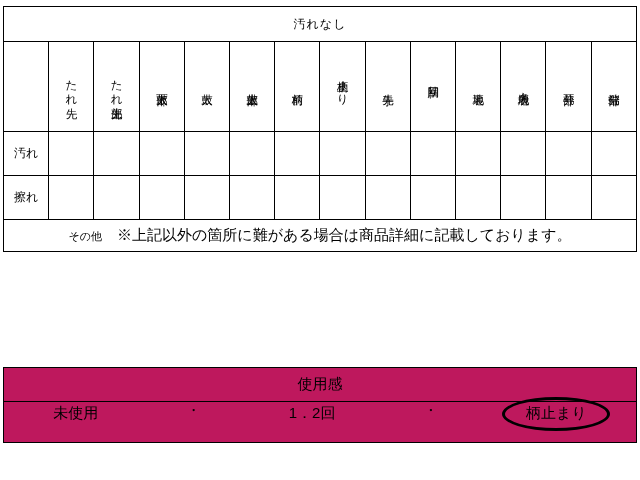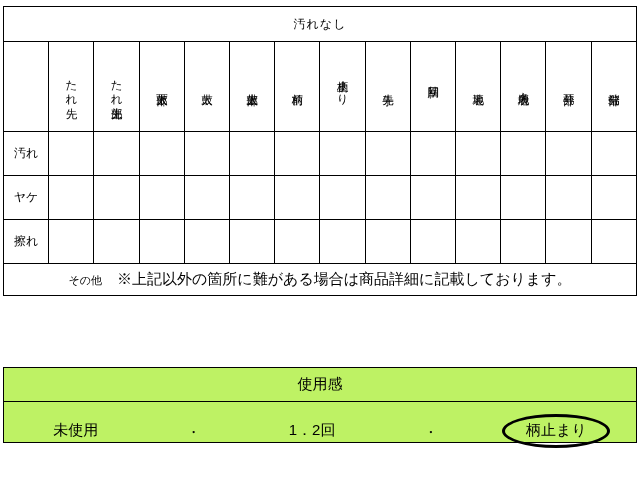--- a/index.html
+++ b/index.html
@@ -103,40 +103,40 @@
   }
 
   
   .usage-table {
     position: absolute;
     left: 3px;
     top: 367px;
     width: 634px;
     border-collapse: collapse;
     table-layout: fixed;
-    background: #bef264;
+    background: #be185d;
   }
   .usage-table td {
     border: 1px solid #000;
     padding: 0;
     text-align: center;
     vertical-align: middle;
     font-size: 15px;
   }
   .usage-title {
     height: 33px;
     font-size: 15px;
   }
   .usage-row {
     height: 40px;
     position: relative;
   }
   .usage-options {
     display: flex;
-    align-items: flex-end;
+    align-items: flex-start;
     justify-content: space-around;
     height: 40px;
     font-size: 15px;
   }
   .opt {
     position: relative;
     display: inline-block;
     padding: 2px 10px;
   }
   .sep {
@@ -192,36 +192,20 @@
         <td></td>
         <td></td>
         <td></td>
         <td></td>
         <td></td>
         <td></td>
         <td></td>
         <td></td>
       </tr>
 
-      <tr class="data-row">
-        <td class="row-label">ヤケ</td>
-        <td></td>
-        <td></td>
-        <td></td>
-        <td></td>
-        <td></td>
-        <td></td>
-        <td></td>
-        <td></td>
-        <td></td>
-        <td></td>
-        <td></td>
-        <td></td>
-        <td></td>
-      </tr>
 
       <tr class="data-row">
         <td class="row-label">擦れ</td>
         <td></td>
         <td></td>
         <td></td>
         <td></td>
         <td></td>
         <td></td>
         <td></td>

